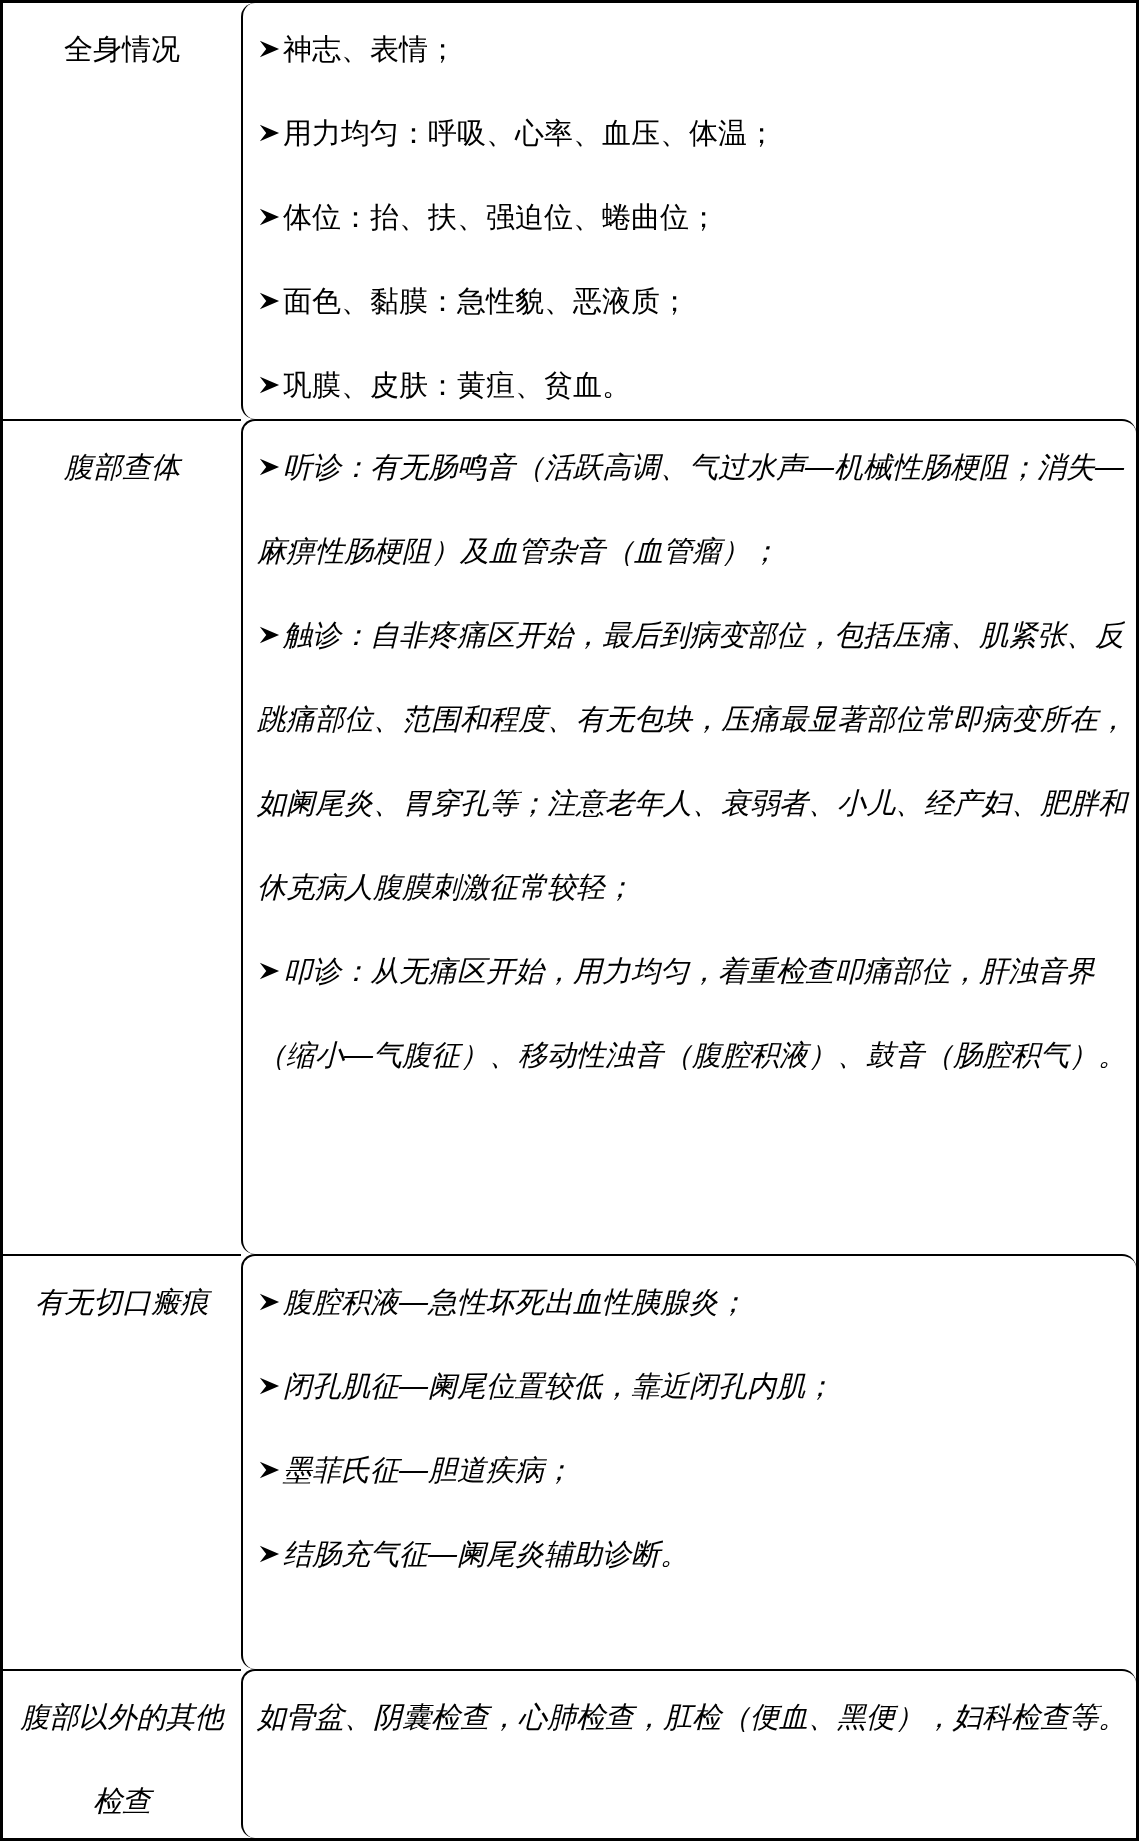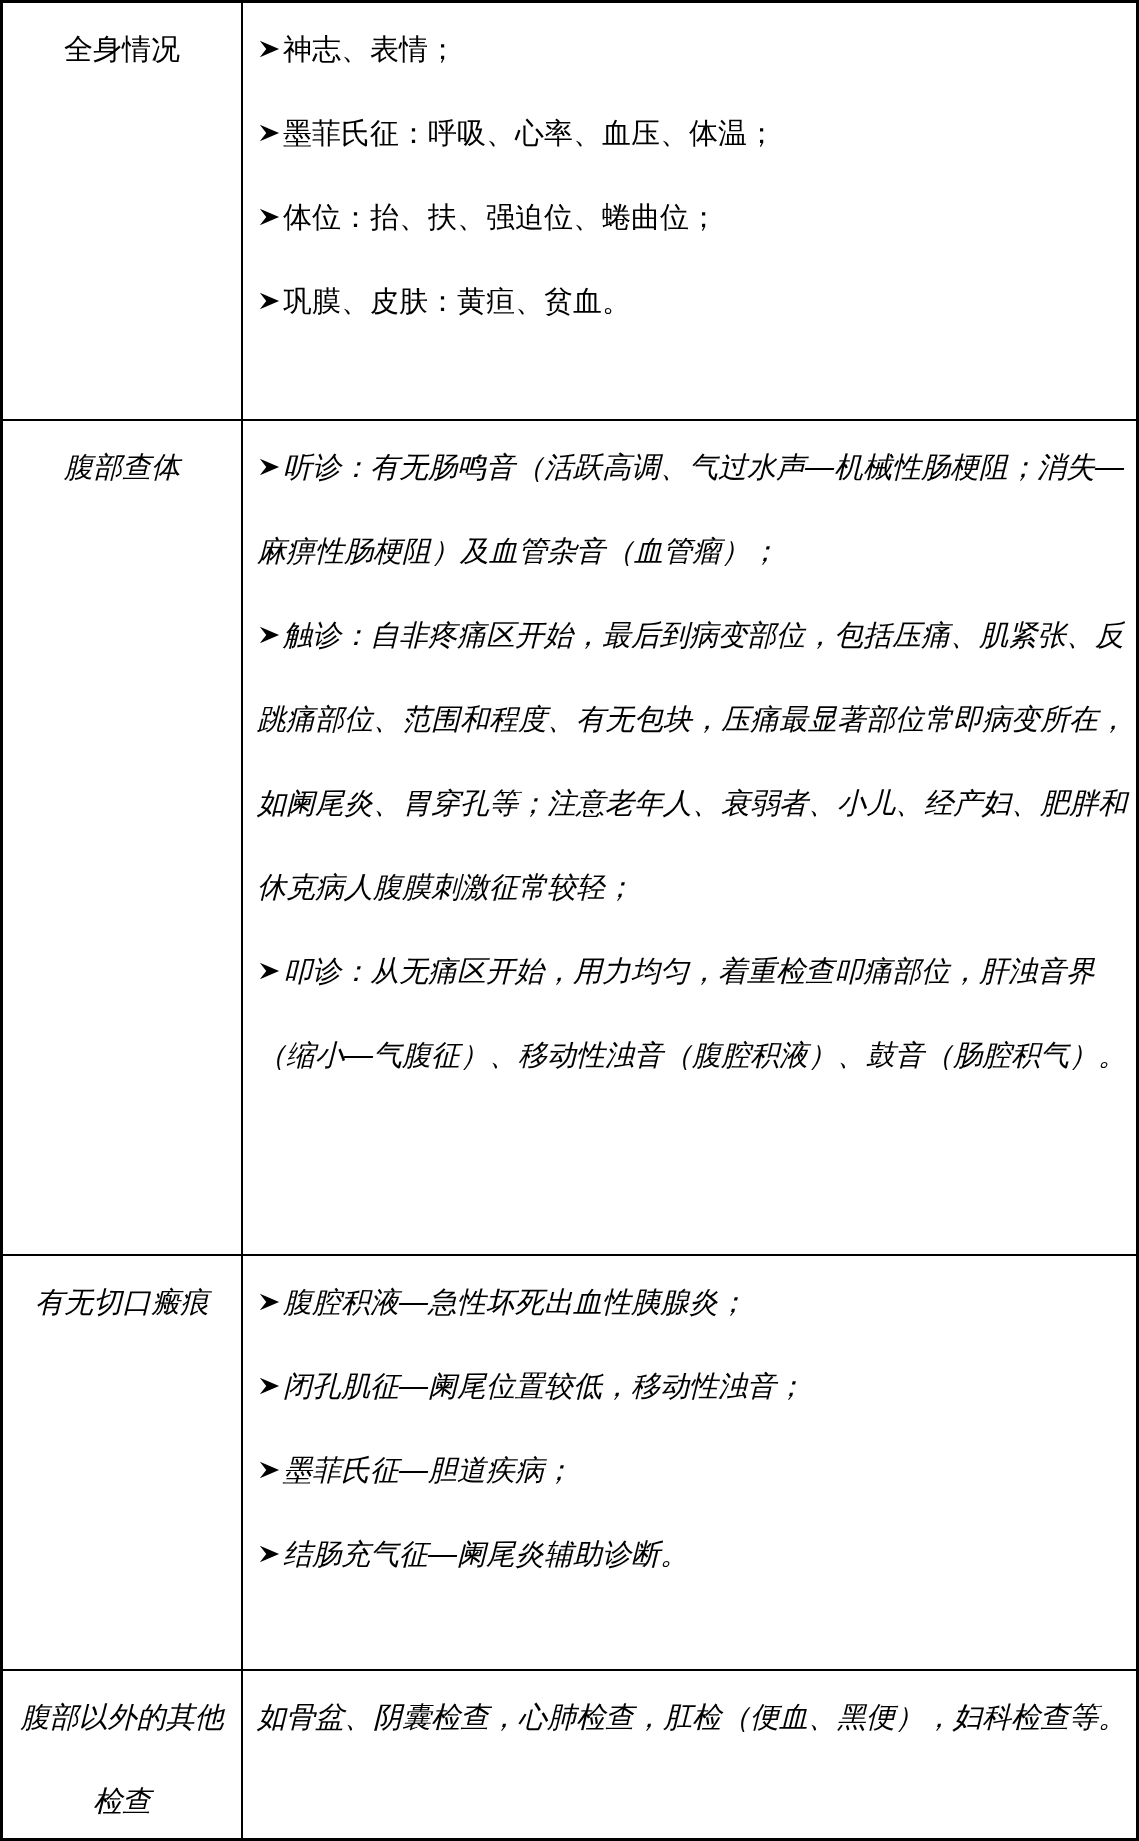--- a/index.html
+++ b/index.html
@@ -33,20 +33,21 @@
     text-align: center;
     font-size: 29px;
     line-height: 84px;
     letter-spacing: 0;
   }
   .content-cell {
     padding: 4px 6px 0 14px;
     font-size: 29px;
     line-height: 84px;
     text-align: left;
+    border-radius: 14px;
   }
   .item {
     margin: 0;
     padding: 0;
   }
   .bullet {
     display: inline-block;
     width: 26px;
     vertical-align: -1px;
   }
@@ -59,24 +60,27 @@
 
   <div class="cell label-cell">
     <span>全身情况</span>
   </div>
   <div class="cell c2 content-cell">
     <p class="item"><span class="bullet"><svg width="24" height="22" viewBox="0 0 24 24">
             <path d="M2 3 L23 12 L2 21 L9 12 Z" fill="#000"></path>
           </svg></span><span>神志、表情；</span></p>
     <p class="item"><span class="bullet"><svg width="24" height="22" viewBox="0 0 24 24">
             <path d="M2 3 L23 12 L2 21 L9 12 Z" fill="#000"></path>
-          </svg></span><span>墨菲氏征：呼吸、心率、血压、体温；</span></p>
+          </svg></span><span>用力均匀：呼吸、心率、血压、体温；</span></p>
     <p class="item"><span class="bullet"><svg width="24" height="22" viewBox="0 0 24 24">
             <path d="M2 3 L23 12 L2 21 L9 12 Z" fill="#000"></path>
           </svg></span><span>体位：抬、扶、强迫位、蜷曲位；</span></p>
+    <p class="item"><span class="bullet"><svg width="24" height="22" viewBox="0 0 24 24">
+            <path d="M2 3 L23 12 L2 21 L9 12 Z" fill="#000"></path>
+          </svg></span><span>面色、黏膜：急性貌、恶液质；</span></p>
     <p class="item"><span class="bullet"><svg width="24" height="22" viewBox="0 0 24 24">
             <path d="M2 3 L23 12 L2 21 L9 12 Z" fill="#000"></path>
           </svg></span><span>巩膜、皮肤：黄疸、贫血。</span></p>
   </div>
 
   <div class="cell rb label-cell">
     <span>腹部查体</span>
   </div>
   <div class="cell rb c2 content-cell">
     <p class="item"><span class="bullet"><svg width="24" height="22" viewBox="0 0 24 24">
@@ -92,21 +96,21 @@
 
   <div class="cell rb label-cell">
     <span>有无切口瘢痕</span>
   </div>
   <div class="cell rb c2 content-cell">
     <p class="item"><span class="bullet"><svg width="24" height="22" viewBox="0 0 24 24">
             <path d="M2 3 L23 12 L2 21 L9 12 Z" fill="#000"></path>
           </svg></span><span>腹腔积液—急性坏死出血性胰腺炎；</span></p>
     <p class="item"><span class="bullet"><svg width="24" height="22" viewBox="0 0 24 24">
             <path d="M2 3 L23 12 L2 21 L9 12 Z" fill="#000"></path>
-          </svg></span><span>闭孔肌征—阑尾位置较低，移动性浊音；</span></p>
+          </svg></span><span>闭孔肌征—阑尾位置较低，靠近闭孔内肌；</span></p>
     <p class="item"><span class="bullet"><svg width="24" height="22" viewBox="0 0 24 24">
             <path d="M2 3 L23 12 L2 21 L9 12 Z" fill="#000"></path>
           </svg></span><span>墨菲氏征—胆道疾病；</span></p>
     <p class="item"><span class="bullet"><svg width="24" height="22" viewBox="0 0 24 24">
             <path d="M2 3 L23 12 L2 21 L9 12 Z" fill="#000"></path>
           </svg></span><span>结肠充气征—阑尾炎辅助诊断。</span></p>
   </div>
 
   <div class="cell rb label-cell">
     <span>腹部以外的其他检查</span>

